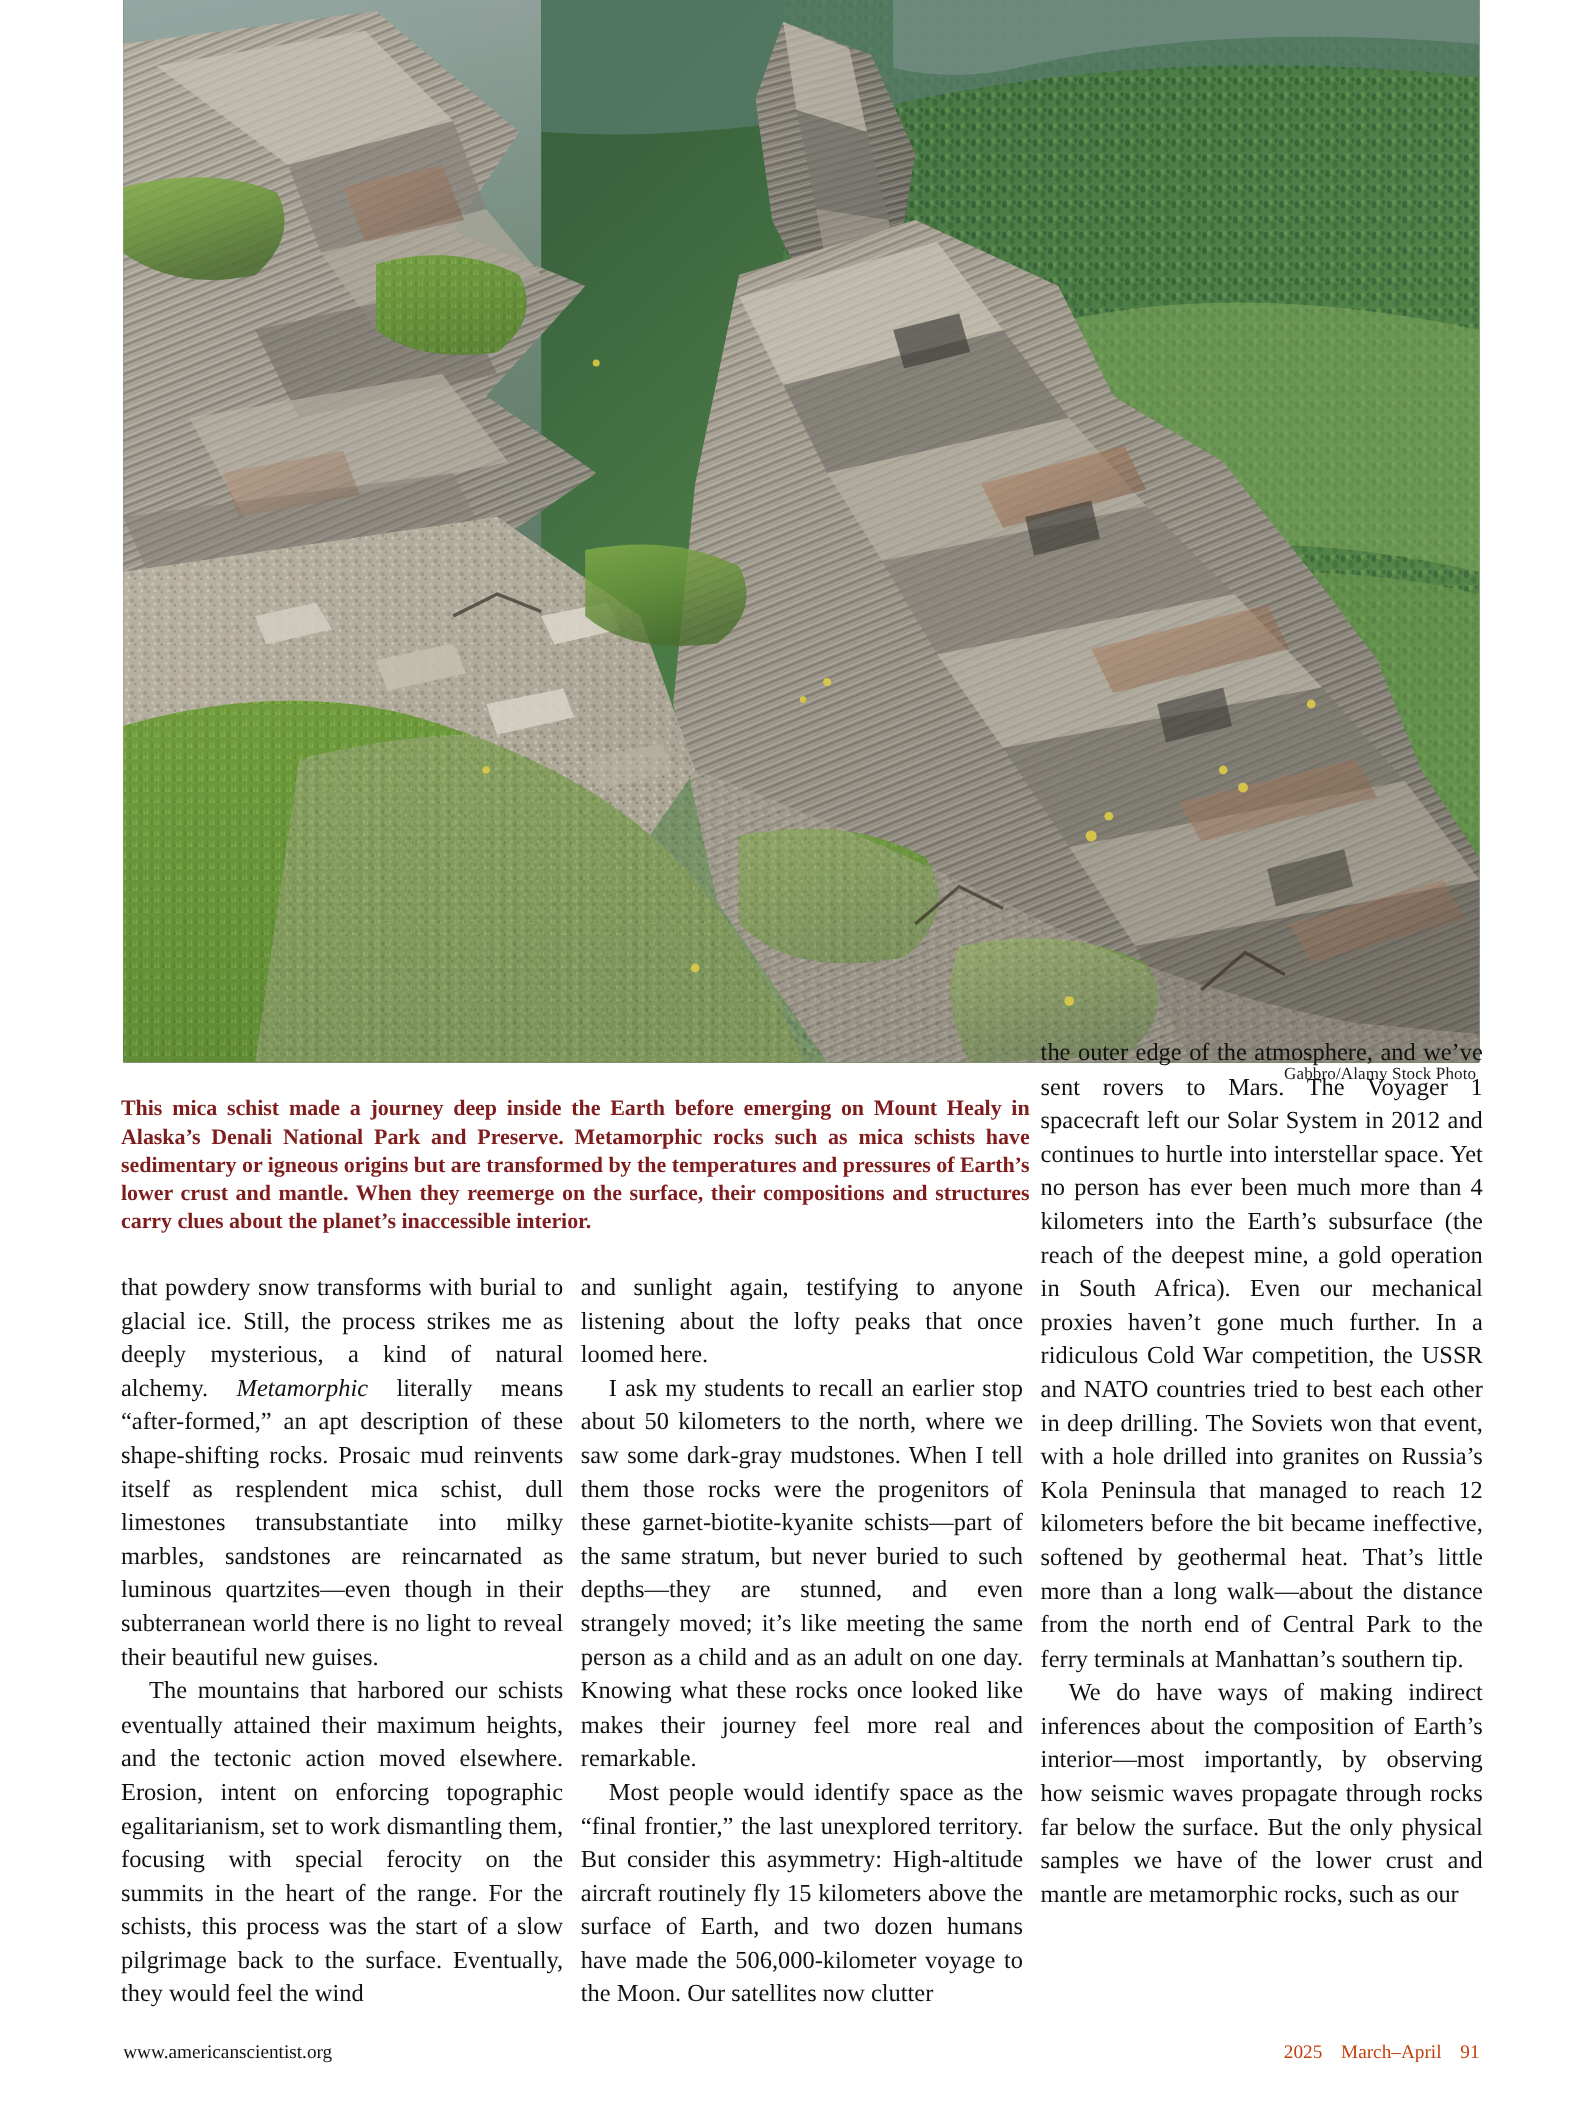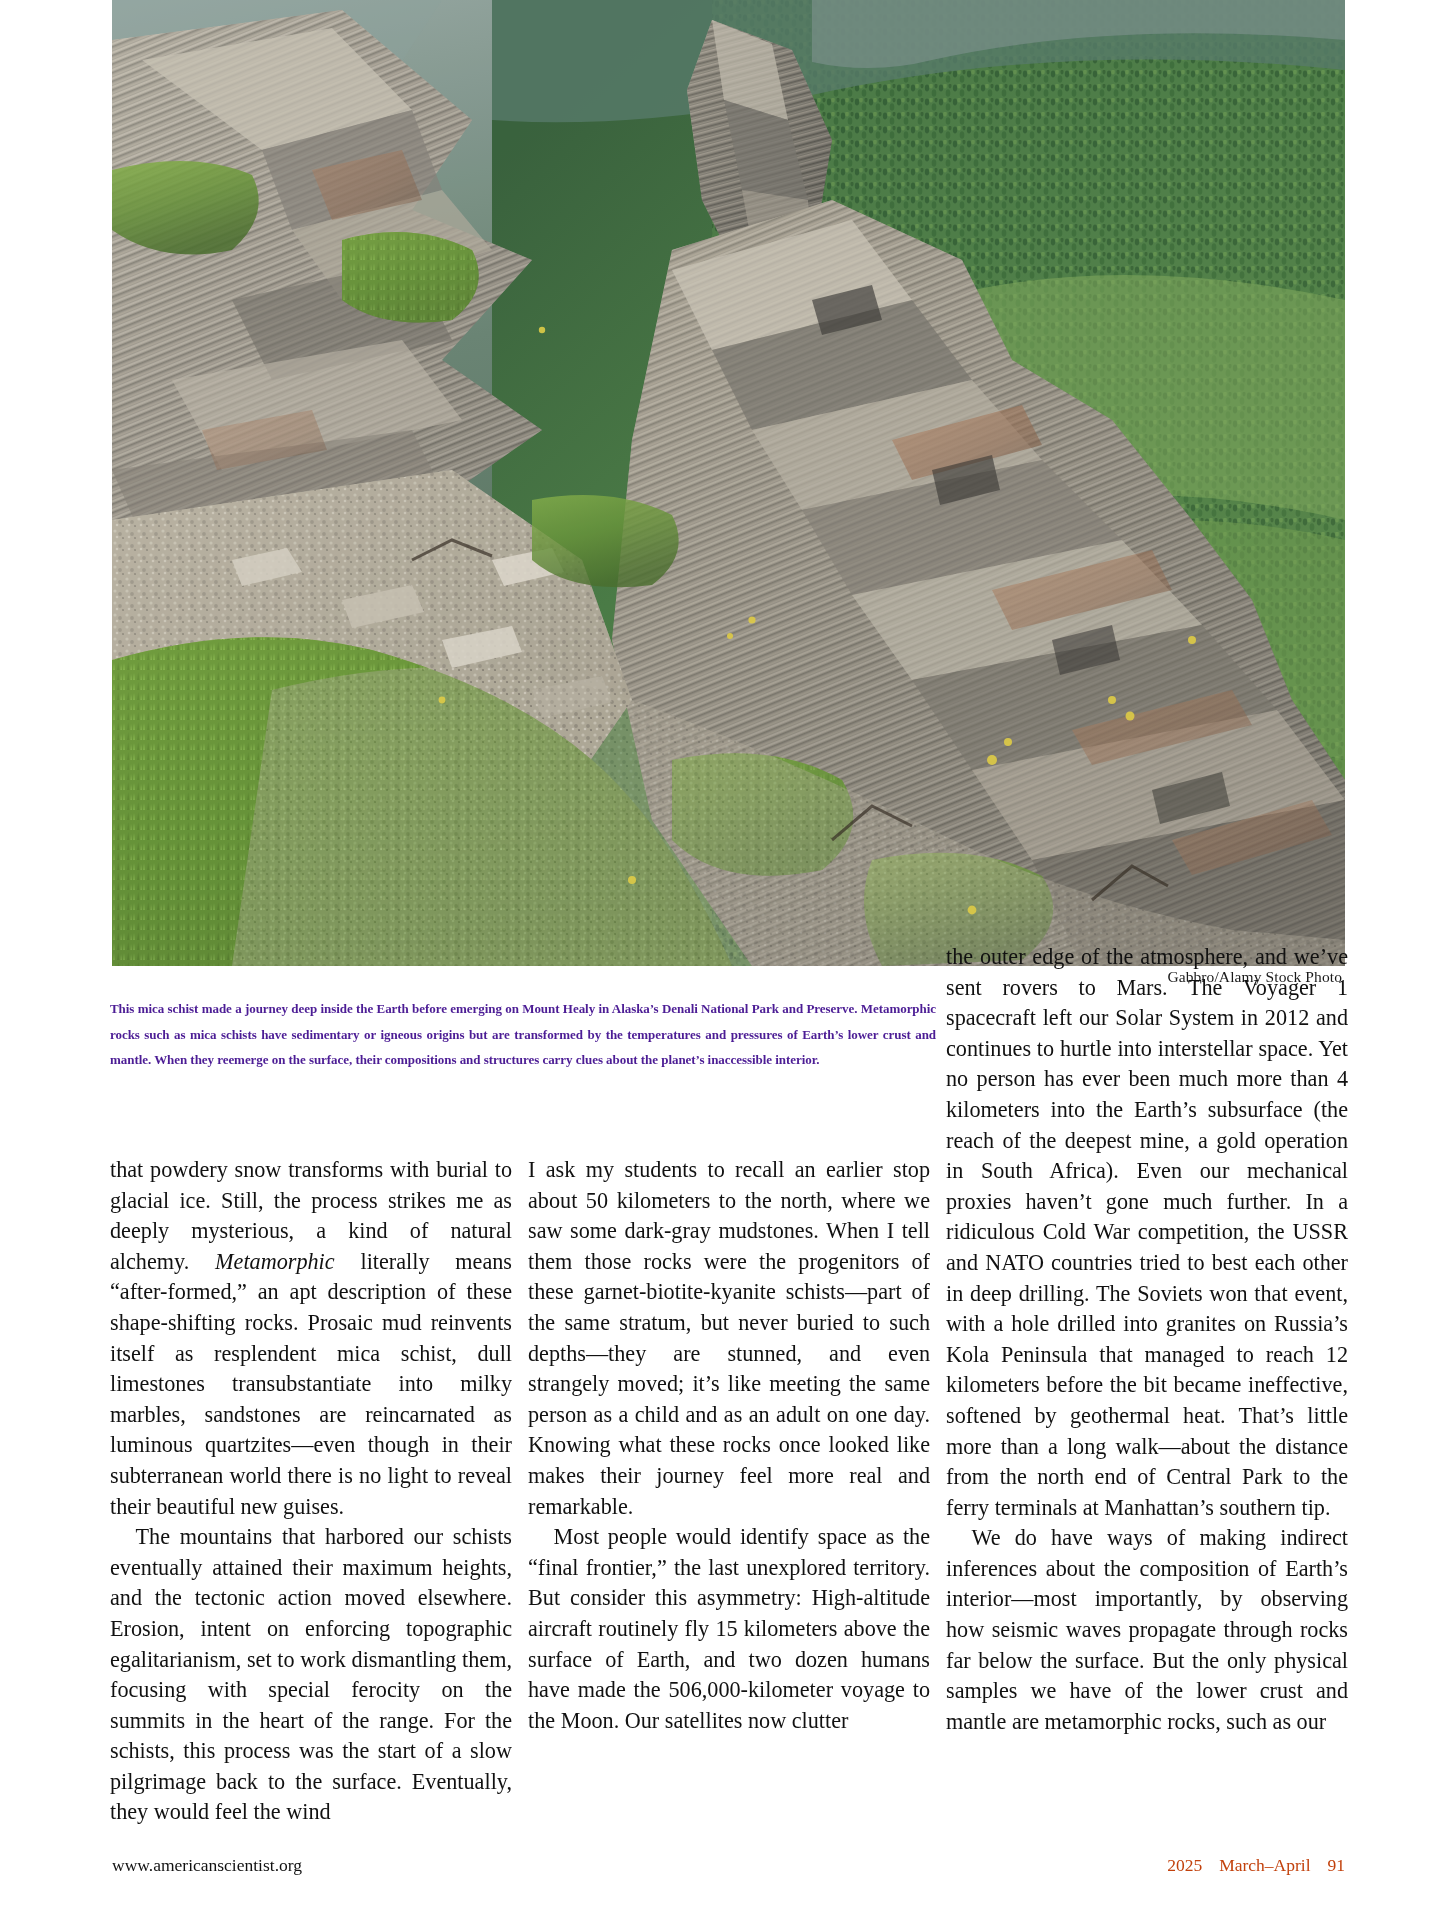--- a/index.html
+++ b/index.html
@@ -48,23 +48,23 @@
   }
 
   
   .caption {
     position: absolute;
     left: 110px;
     top: 996px;
     width: 826px;
     font-family: "Liberation Serif", "DejaVu Serif", serif;
     font-weight: bold;
-    font-size: 13px;
+    font-size: 20px;
     line-height: 25.6px;
-    color: #4c1d95;
+    color: #7f1d1d;
     text-align: justify;
     letter-spacing: -0.05px;
   }
 
   
   .col {
     position: absolute;
     font-family: "Liberation Serif", "DejaVu Serif", serif;
     font-size: 22.2px;
     line-height: 30.6px;
@@ -294,20 +294,21 @@
   <div class="credit">Gabbro/Alamy Stock Photo</div>
 
   <div class="caption">This mica schist made a journey deep inside the Earth before emerging on Mount Healy in Alaska’s Denali National Park and Preserve. Metamorphic rocks such as mica schists have sedimentary or igneous origins but are transformed by the temperatures and pressures of Earth’s lower crust and mantle. When they reemerge on the surface, their compositions and structures carry clues about the planet’s inaccessible interior.</div>
 
   <div class="col col-1">
     <p><span>that powdery snow transforms with burial to glacial ice. Still, the process strikes me as deeply mysterious, a kind of natural alchemy. </span><em>Metamorphic</em><span> literally means “after-formed,” an apt description of these shape-shifting rocks. Prosaic mud reinvents itself as resplendent mica schist, dull limestones transubstantiate into milky marbles, sandstones are reincarnated as luminous quartzites—even though in their subterranean world there is no light to reveal their beautiful new guises.</span></p>
     <p>The mountains that harbored our schists eventually attained their maximum heights, and the tectonic action moved elsewhere. Erosion, intent on enforcing topographic egalitarianism, set to work dismantling them, focusing with special ferocity on the summits in the heart of the range. For the schists, this process was the start of a slow pilgrimage back to the surface. Eventually, they would feel the wind</p>
   </div>
 
   <div class="col col-2">
+    <p>and sunlight again, testifying to anyone listening about the lofty peaks that once loomed here.</p>
     <p>I ask my students to recall an earlier stop about 50 kilometers to the north, where we saw some dark-gray mudstones. When I tell them those rocks were the progenitors of these garnet-biotite-kyanite schists—part of the same stratum, but never buried to such depths—they are stunned, and even strangely moved; it’s like meeting the same person as a child and as an adult on one day. Knowing what these rocks once looked like makes their journey feel more real and remarkable.</p>
     <p>Most people would identify space as the “final frontier,” the last unexplored territory. But consider this asymmetry: High-altitude aircraft routinely fly 15 kilometers above the surface of Earth, and two dozen humans have made the 506,000-kilometer voyage to the Moon. Our satellites now clutter</p>
   </div>
 
   <div class="col col-3">
     <p>the outer edge of the atmosphere, and we’ve sent rovers to Mars. The Voyager 1 spacecraft left our Solar System in 2012 and continues to hurtle into interstellar space. Yet no person has ever been much more than 4 kilometers into the Earth’s subsurface (the reach of the deepest mine, a gold operation in South Africa). Even our mechanical proxies haven’t gone much further. In a ridiculous Cold War competition, the USSR and NATO countries tried to best each other in deep drilling. The Soviets won that event, with a hole drilled into granites on Russia’s Kola Peninsula that managed to reach 12 kilometers before the bit became ineffective, softened by geothermal heat. That’s little more than a long walk—about the distance from the north end of Central Park to the ferry terminals at Manhattan’s southern tip.</p>
     <p>We do have ways of making indirect inferences about the composition of Earth’s interior—most importantly, by observing how seismic waves propagate through rocks far below the surface. But the only physical samples we have of the lower crust and mantle are metamorphic rocks, such as our</p>
   </div>
 
   <div class="footer-left">www.americanscientist.org</div>

